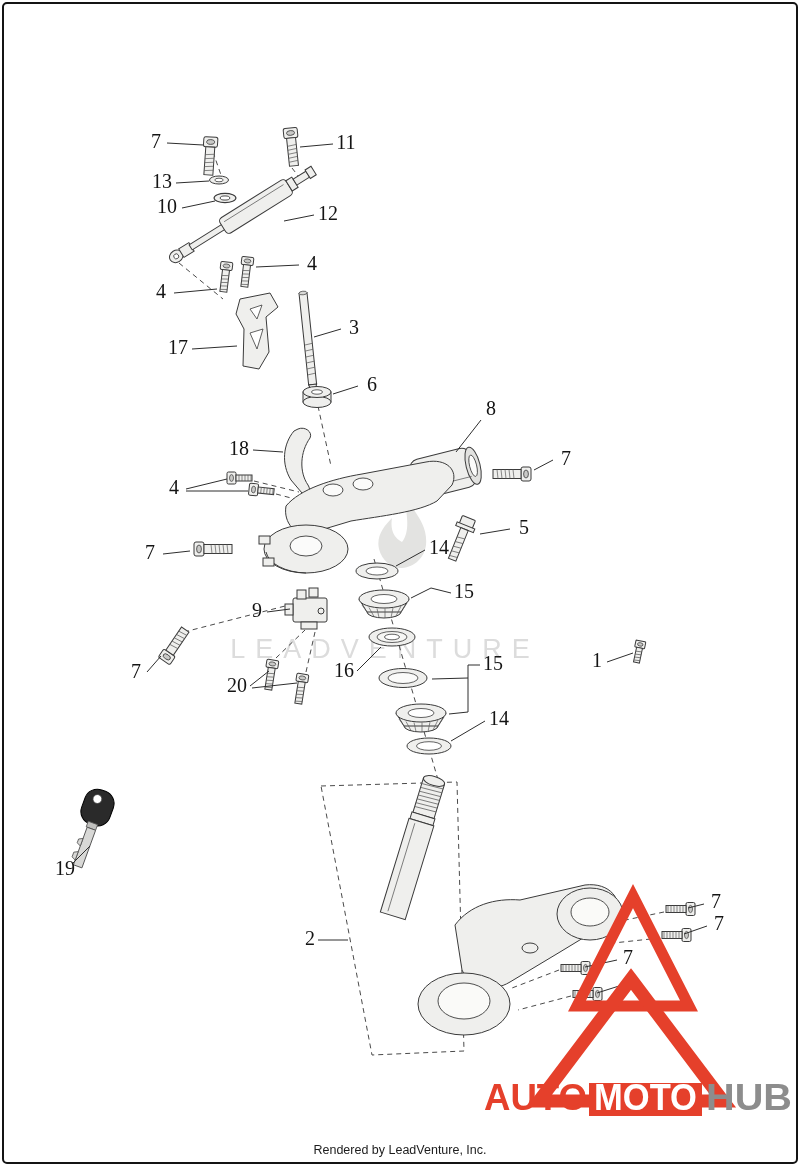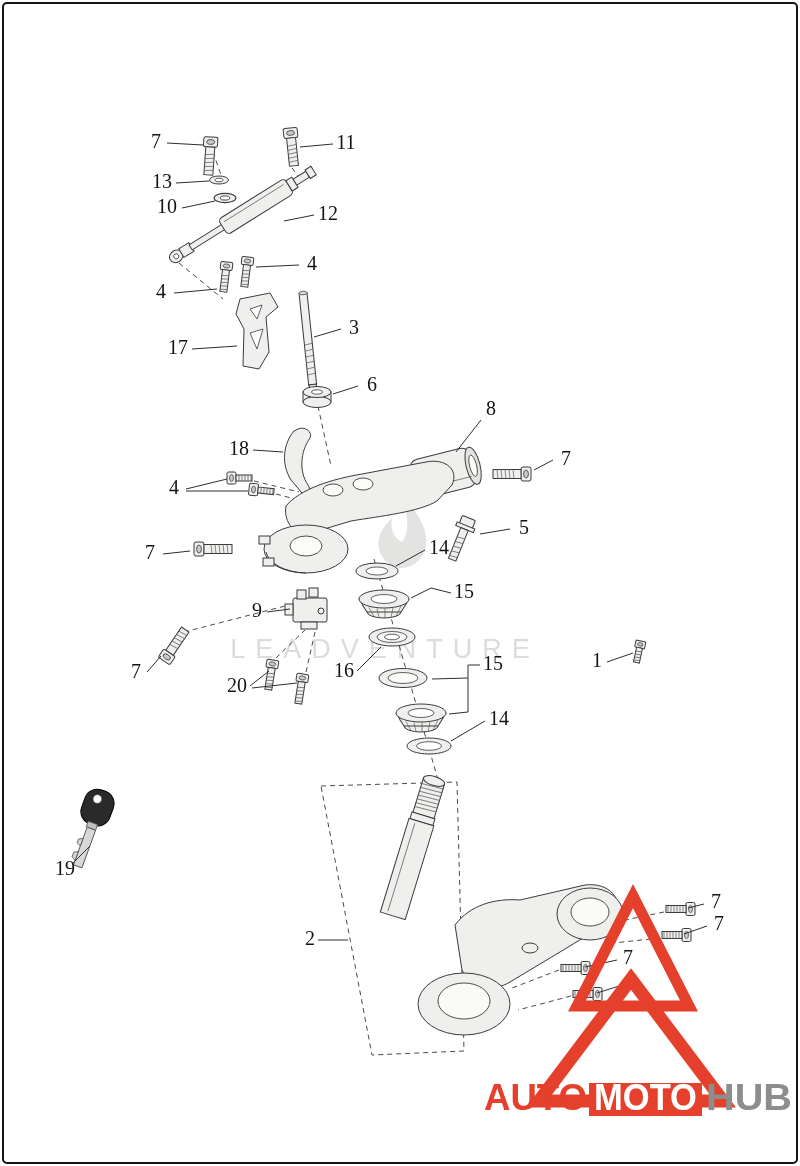--- a/index.html
+++ b/index.html
@@ -351,14 +351,15 @@
     <polygon points="633,896 689,1006 577,1006" fill="none" stroke-width="11" stroke="#e5402b"></polygon>
     <polygon points="631,979 723,1101 539,1101" fill="none" stroke-width="13" stroke="#e5402b"></polygon>
     <rect x="589" y="1083" width="113" height="33" fill="#e5402b"></rect>
     <text class="brand" x="484" y="1110" textLength="103" lengthAdjust="spacingAndGlyphs" fill="#e5402b">AUTO</text>
     <text class="brand" x="594" y="1110" textLength="103" lengthAdjust="spacingAndGlyphs" fill="#ffffff">MOTO</text>
     <text class="brand" x="706" y="1110" textLength="86" lengthAdjust="spacingAndGlyphs" fill="#8d8d8d">HUB</text>
   </g>
 </svg>
 
 <div class="frame"></div>
+<div class="footer">Rendered by LeadVenture, Inc.</div>
 
 </div>
 
 </body></html>

